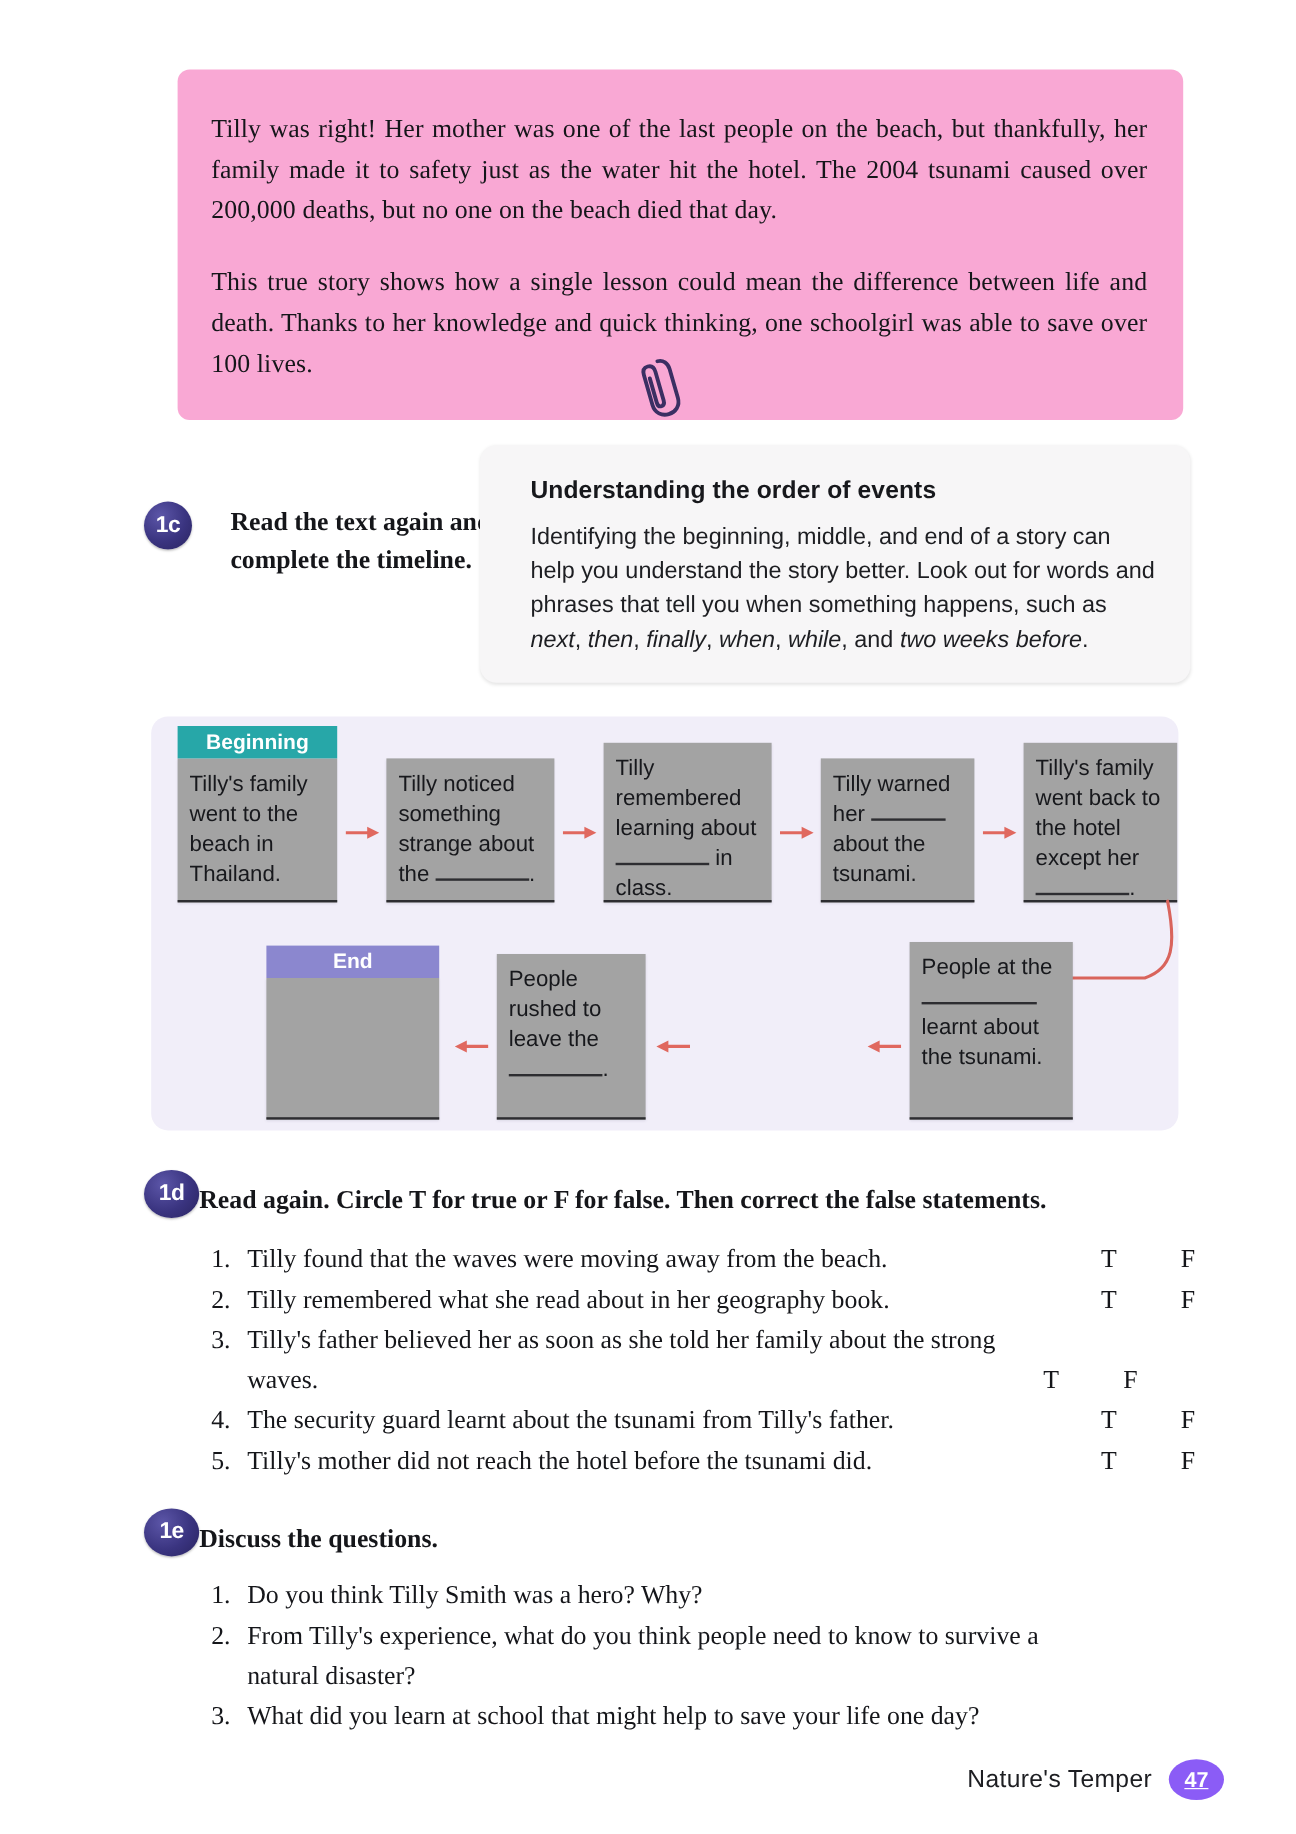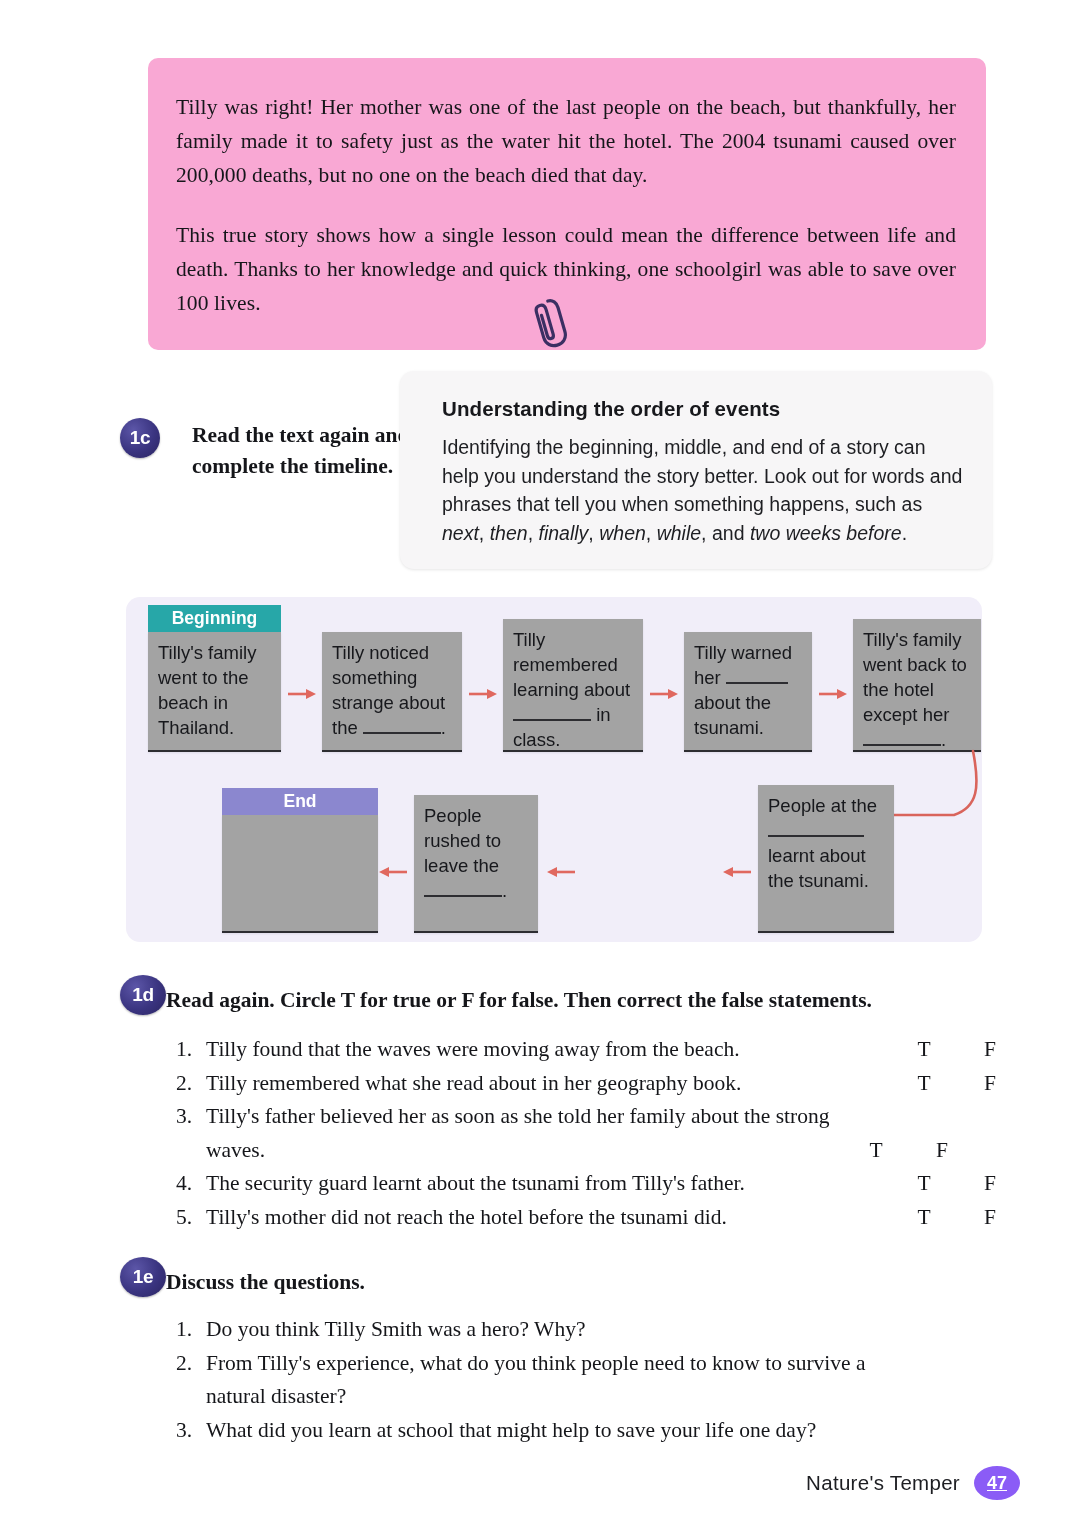--- a/index.html
+++ b/index.html
@@ -323,21 +323,21 @@
     <span>Tilly's family went back to the hotel except her </span><span class="blank b-md"></span><span>.</span>
   </div>
 
   <span class="arw" style="left:642px; top:150px; height:120px; width:215px;">
     <svg width="215" height="120" viewBox="0 0 215 120">
       <path d="M205 4 C212 40 210 60 186 68 L40 68" fill="none" stroke="#d9645c" stroke-width="2.6" stroke-linecap="round"></path>
       <path d="M44 61 L28 68 L44 75 Z" fill="#d9645c"></path>
     </svg>
   </span>
 
-  <div class="tl-box" style="left:96px; top:218px; width:156px; height:118px;">
+  <div class="tl-box" style="left:96px; top:218px; width:144px; height:118px;">
     <span class="tl-label lbl-end">End</span>
   </div>
 
   <span class="arw" style="left:251px; top:268px;">
     <svg width="30" height="14" viewBox="0 0 30 14">
         <path d="M10 7 H30" stroke="#e0685f" stroke-width="2.6"></path>
         <path d="M12 2 L2 7 L12 12 Z" fill="#e0685f"></path>
       </svg>
   </span>
 

